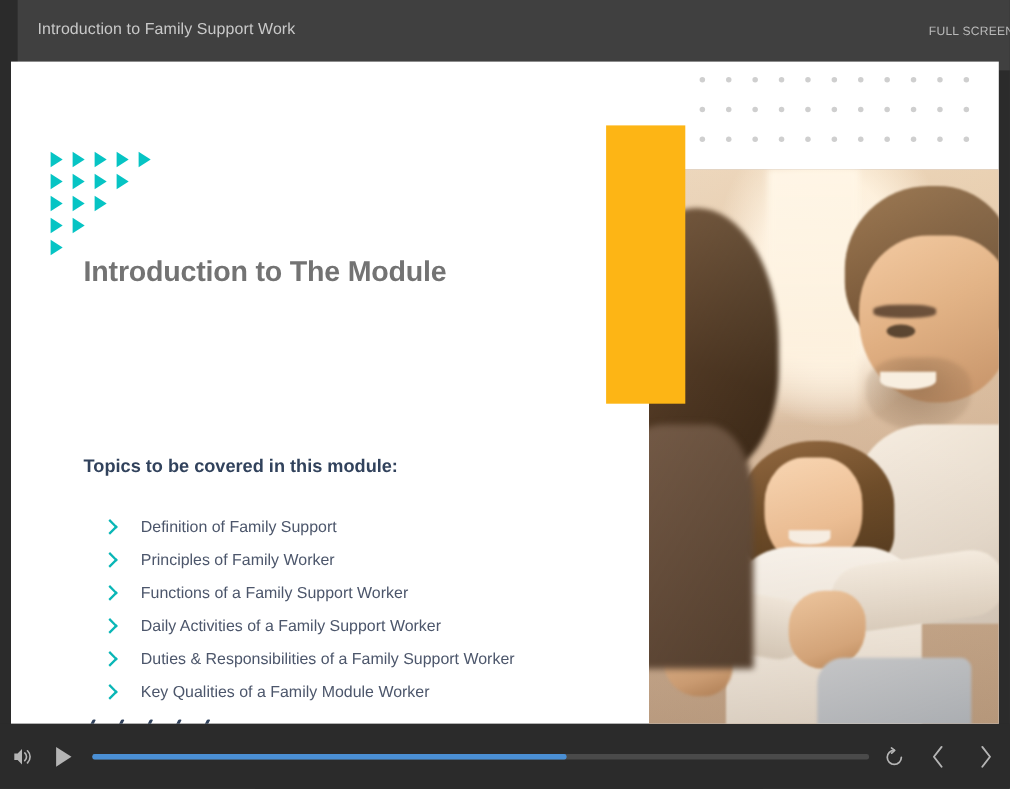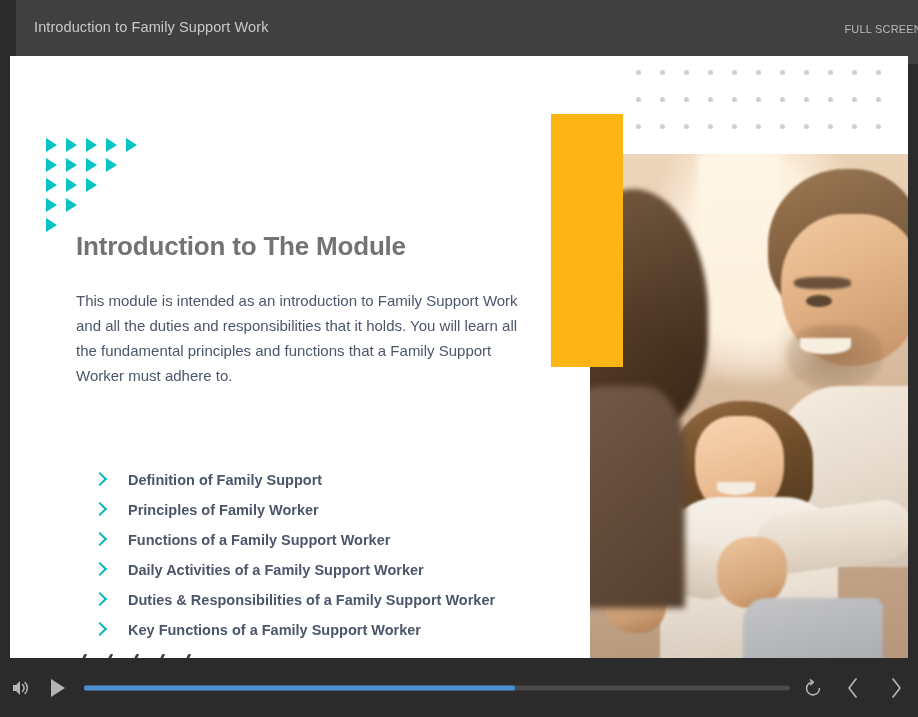--- a/index.html
+++ b/index.html
@@ -251,21 +251,20 @@
     left: 66px; top: 359px;
     font-size: 16.5px;
     font-weight: bold;
     color: #31425c;
   }
   #topics-list {
     position: absolute;
     left: 84px; top: 409px;
     width: 460px;
     list-style: none;
-    font-weight: bold;
   }
   #topics-list li {
     position: relative;
     height: 30px;
     padding-left: 34px;
     font-size: 14.5px;
     line-height: 30px;
     color: #4c566b;
     white-space: nowrap;
   }
@@ -421,30 +420,30 @@
       <div class="ph-layer ph-hand-a"></div>
       <div class="ph-layer ph-hand-b"></div>
       <div class="ph-layer ph-jeans"></div>
       <div class="ph-layer ph-woman"></div>
       <div class="ph-layer ph-woman-body"></div>
       <div class="ph-layer ph-warm"></div>
     </div>
 
     <h1 id="heading">Introduction to The Module</h1>
 
-    <p id="intro-paragraph">This module is intended as an introduction to Family Support Work and all the duties and responsibilities that it holds. You will learn all the fundamental principles and functions that a Family Support Worker must adhere to.</p>
-
+
+    <h2 id="topics-heading">Topics to be covered in this module:</h2>
 
     <ul id="topics-list">
         <li><span class="chev"></span><span>Definition of Family Support</span></li>
         <li><span class="chev"></span><span>Principles of Family Worker</span></li>
         <li><span class="chev"></span><span>Functions of a Family Support Worker</span></li>
         <li><span class="chev"></span><span>Daily Activities of a Family Support Worker</span></li>
         <li><span class="chev"></span><span>Duties &amp; Responsibilities of a Family Support Worker</span></li>
-        <li><span class="chev"></span><span>Key Functions of a Family Support Worker</span></li>
+        <li><span class="chev"></span><span>Key Qualities of a Family Module Worker</span></li>
       </ul>
 
     <div id="slash-row">
         <span class="slash" style="left: 0px;"></span>
         <span class="slash" style="left: 26px;"></span>
         <span class="slash" style="left: 52px;"></span>
         <span class="slash" style="left: 78px;"></span>
         <span class="slash" style="left: 104px;"></span>
       </div>
   </div>

